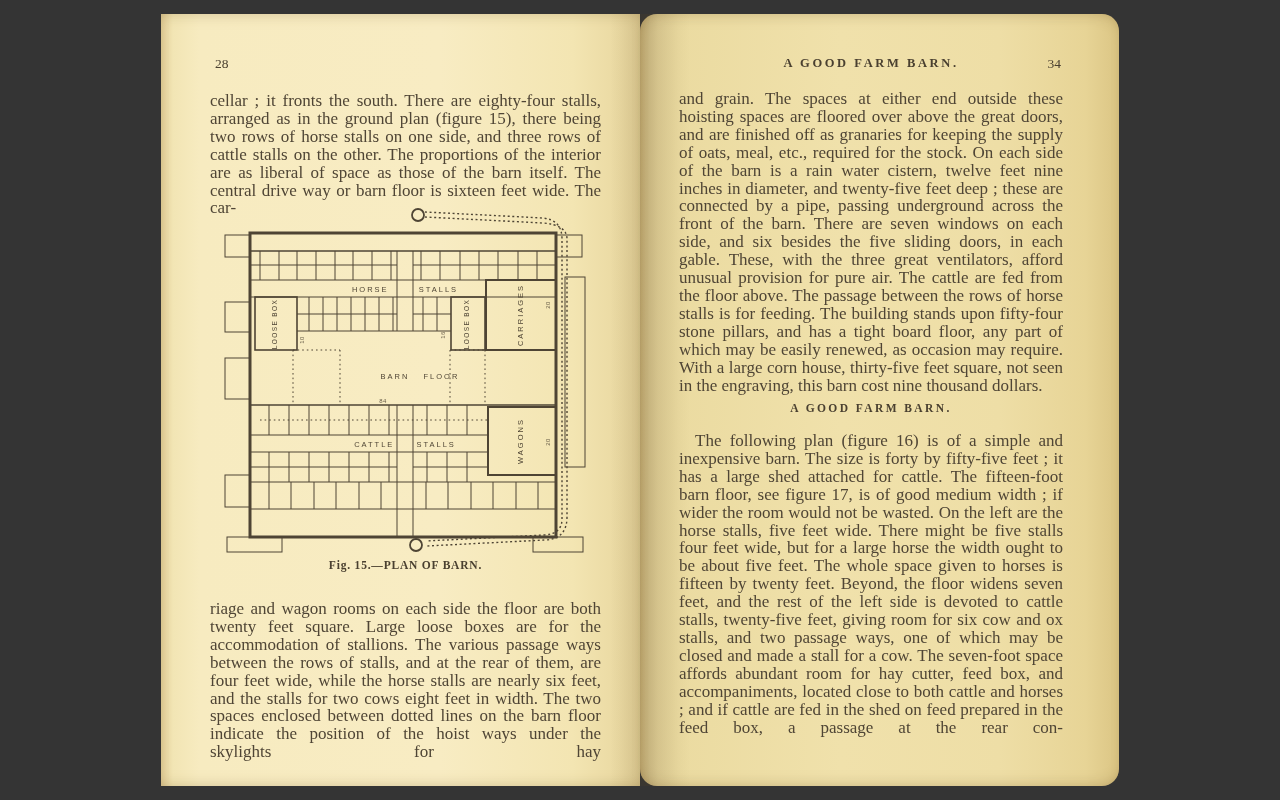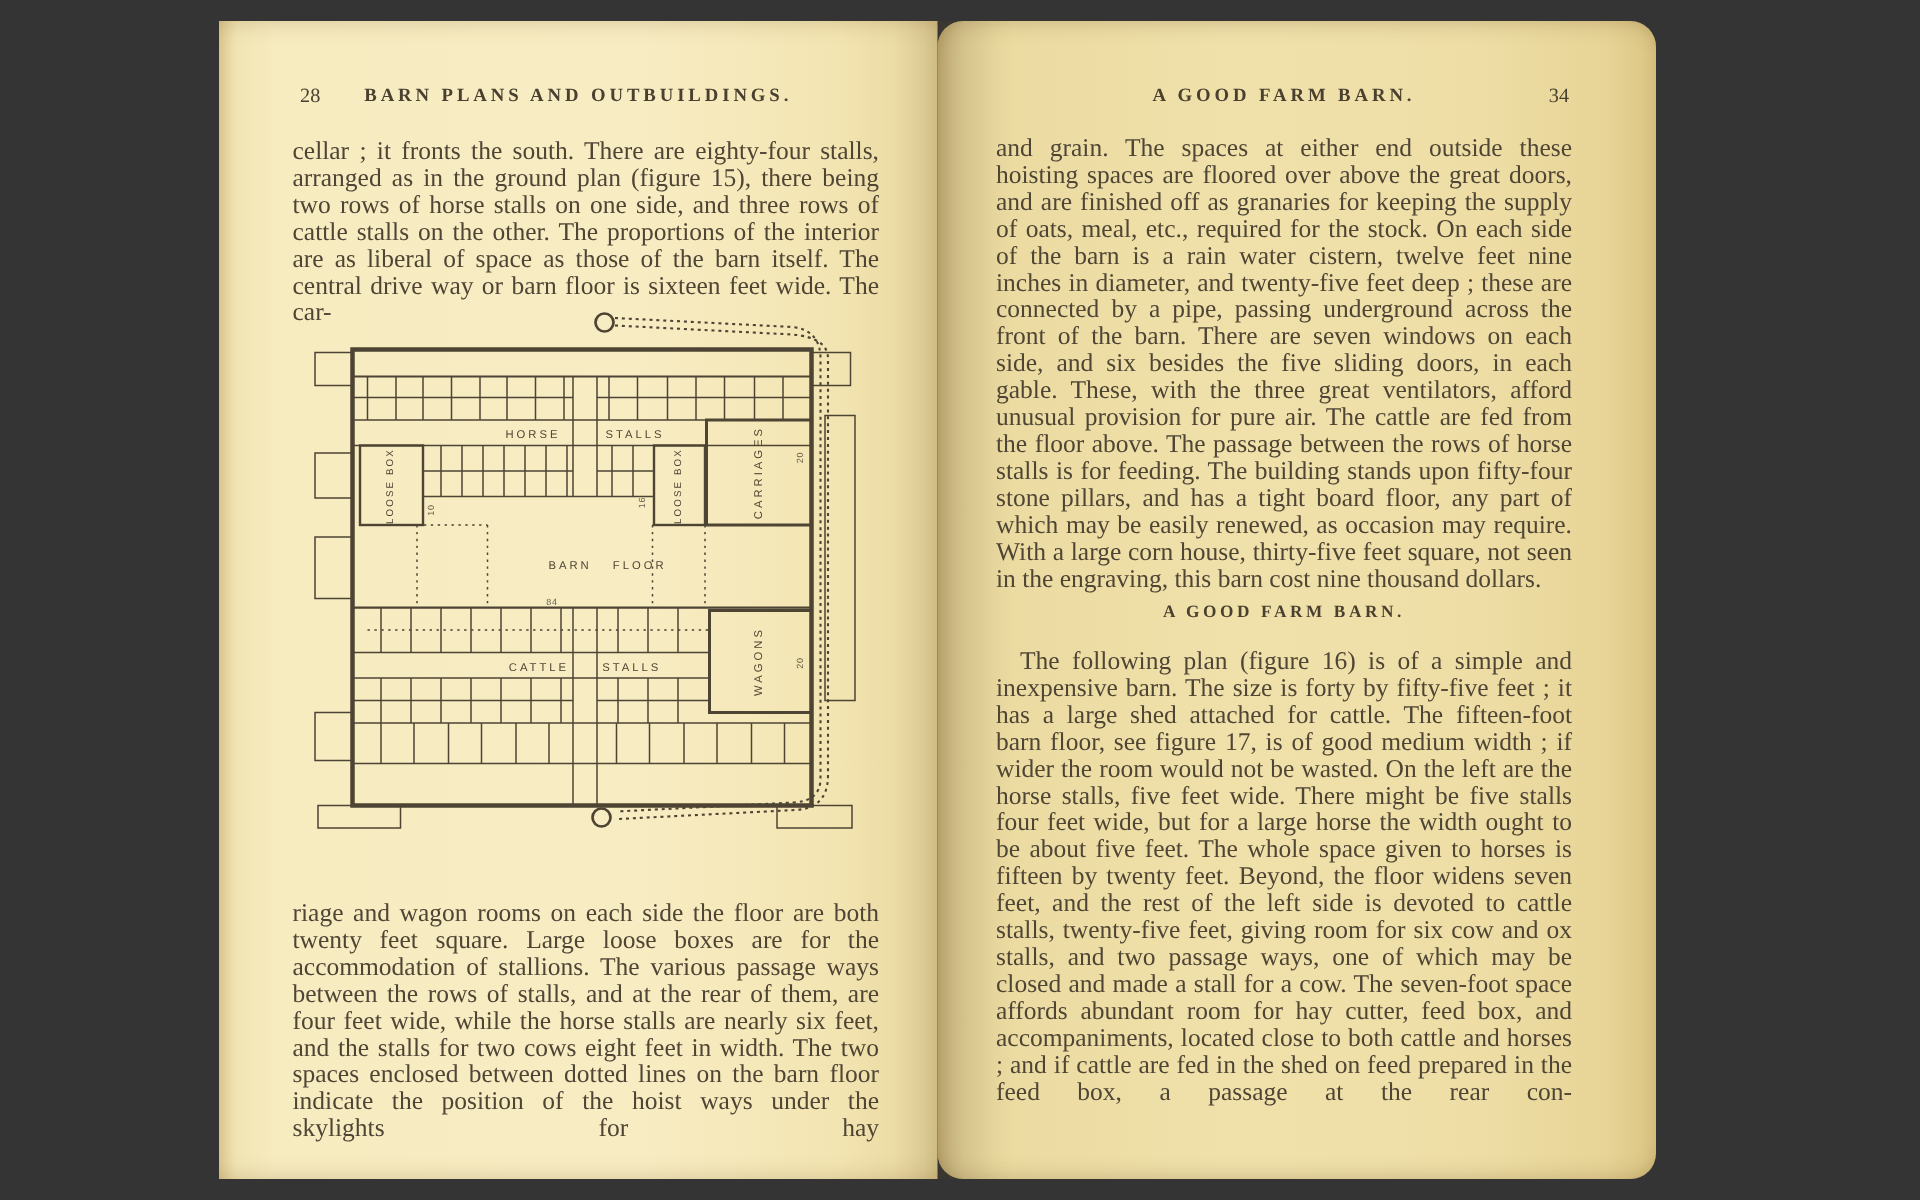--- a/index.html
+++ b/index.html
@@ -3,21 +3,21 @@
 <meta charset="utf-8">
 <style>
   html,body{margin:0;padding:0;}
   body{
     width:1280px;height:800px;
     background:#343434;
     position:relative;overflow:hidden;
     font-family:"Liberation Serif","DejaVu Serif",serif;
   }
   .book{
-    position:absolute;left:146px;top:14px;width:999px;height:772px;
+    position:absolute;left:161px;top:14px;width:999px;height:772px;
     display:flex;
     text-decoration:underline;
   }
   .page{position:relative;width:479px;height:772px;}
   .page.left{
     background:linear-gradient(to right,#e0cc96 0%,#f2e5b4 2.5%,#f7ebc0 8%,#f8ecc3 58%,#f3e5b2 86%,#ead9a2 96%,#e2d098 100%);
     box-shadow:inset 0 8px 16px -10px rgba(120,90,40,.35), inset 0 -8px 16px -10px rgba(120,90,40,.35);
   }
   .page.right{
     background:linear-gradient(to right,#c7b178 0%,#dfce96 2%,#ebdba1 8%,#f0e1ab 42%,#eedea6 75%,#e7d496 93%,#dbc584 100%);
@@ -69,21 +69,20 @@
   .mark{font-size:6px;letter-spacing:.5px;opacity:.85;}
 </style>
 </head>
 <body>
 
 <div class="book">
 
   <div class="page left">
     <div class="pg-header">
       <span class="page-num">28</span>
-      <span class="running-head">BARN PLANS AND OUTBUILDINGS.</span>
     </div>
 
     <div id="lp1" class="body-text cont">cellar ; it fronts the south.  There are eighty-four stalls, arranged as in the ground plan (figure 15), there being two rows of horse stalls on one side, and three rows of cattle stalls on the other.  The proportions of the interior are as liberal of space as those of the barn itself.  The central drive way or barn floor is sixteen feet wide.  The car-</div>
 
     <div class="figure-wrap">
       <svg width="386" height="350" viewBox="0 0 386 350">
         <g stroke="#4e4434" fill="none" stroke-width="1">
 
           <circle cx="205" cy="8" r="6" stroke-width="1.8"></circle>
           <circle cx="203" cy="338" r="6" stroke-width="1.8"></circle>
@@ -224,20 +223,21 @@
         <text class="room-label" text-anchor="middle" transform="translate(310,234) rotate(-90)">WAGONS</text>
 
         <text class="mark" text-anchor="middle" transform="translate(337,98) rotate(-90)">20</text>
         <text class="mark" text-anchor="middle" transform="translate(91,133) rotate(-90)">10</text>
         <text class="mark" text-anchor="middle" transform="translate(232,128) rotate(-90)">16</text>
         <text class="mark" x="170" y="196" text-anchor="middle">84</text>
         <text class="mark" text-anchor="middle" transform="translate(337,235) rotate(-90)">20</text>
       </svg>
     </div>
 
+    <div class="fig-caption">Fig. 15.—PLAN OF BARN.</div>
 
     <div id="lp2" class="body-text cont">riage and wagon rooms on each side the floor are both twenty feet square.  Large loose boxes are for the accommodation of stallions.  The various passage ways between the rows of stalls, and at the rear of them, are four feet wide, while the horse stalls are nearly six feet, and the stalls for two cows eight feet in width.  The two spaces enclosed between dotted lines on the barn floor indicate the position of the hoist ways under the skylights for hay</div>
   </div>
 
   <div class="page right">
     <div class="pg-header">
       <span class="running-head">A GOOD FARM BARN.</span>
       <span class="page-num">34</span>
     </div>
 

